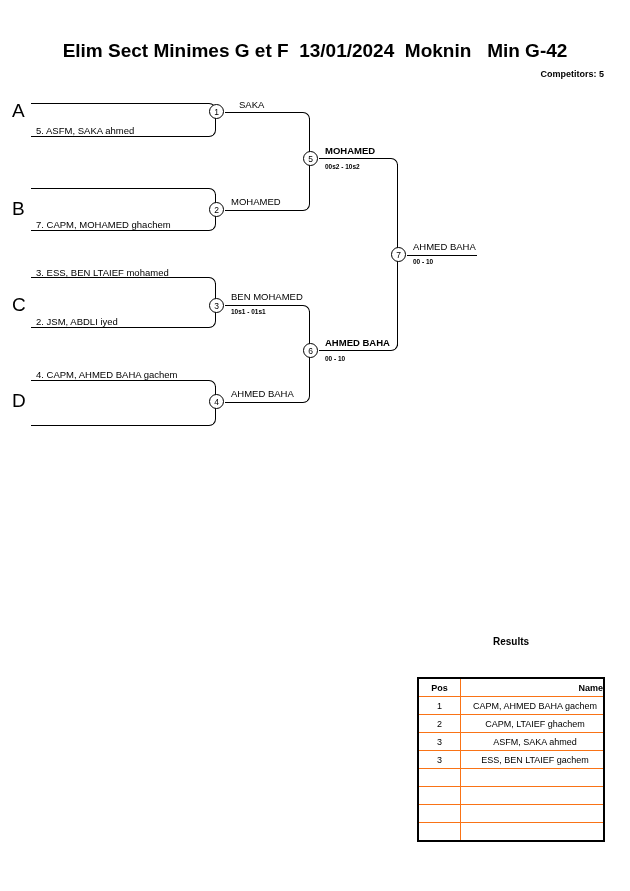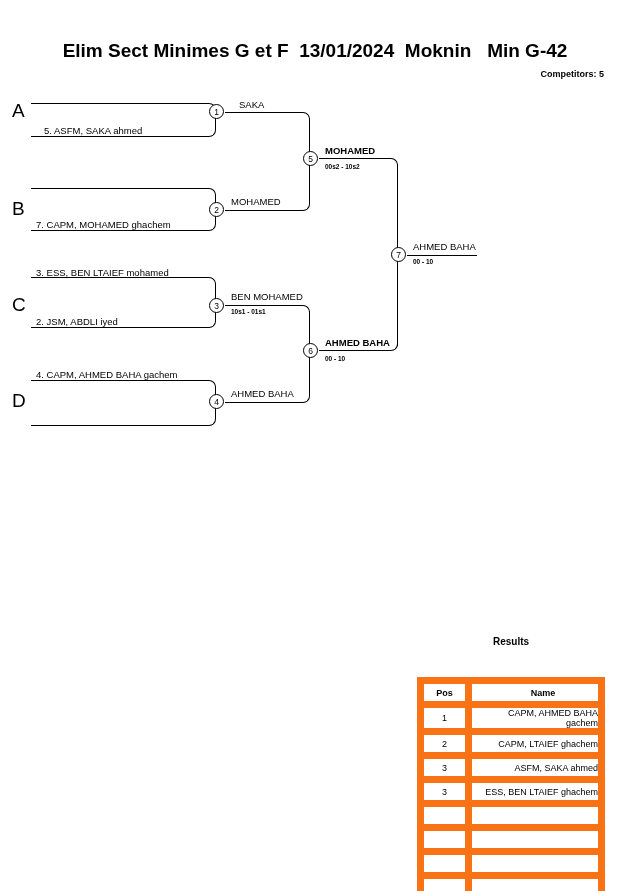--- a/index.html
+++ b/index.html
@@ -114,33 +114,33 @@
   #results-table {
     position: absolute;
     left: 417px;
     top: 677px;
     width: 188px;
     border-collapse: collapse;
     border: 2px solid #000;
     table-layout: fixed;
   }
   #results-table td, #results-table th {
-    border: 7px solid #f97316;
+    border: 1px solid #f97316;
     height: 17px;
     font-size: 9px;
     font-weight: normal;
     padding: 0;
     margin-top: 9px;
   }
   #results-table th {
     font-weight: bold;
     font-size: 9px;
   }
   #results-table .col-pos { width: 41px; text-align: center; }
-  #results-table .col-name { text-align: right; padding-left: 6px; }
+  #results-table .col-name { text-align: center; padding-left: 6px; }
 </style>
 </head>
 <body>
 
 <div id="header-title">Elim Sect Minimes G et F  13/01/2024  Moknin   Min G-42</div>
 <div id="competitors-count">Competitors: 5</div>
 
 <div>
 
   <div class="group-letter" style="left:12px; top:101px;">A</div>
@@ -148,21 +148,21 @@
   <div class="group-letter" style="left:12px; top:295px;">C</div>
   <div class="group-letter" style="left:12px; top:391px;">D</div>
 
   <div class="hline" style="left:31px; top:103px; width:178px;"></div>
   <div class="corner tr" style="left:208px; top:103px;"></div>
 
   <div class="hline" style="left:31px; top:136px; width:178px;"></div>
   <div class="corner br" style="left:208px; top:129px;"></div>
 
   <div class="vline" style="left:215px; top:109px; height:21px;"></div>
-  <div class="competitor-label" style="left:36px; top:126px;margin-left:8px;">5. ASFM, SAKA ahmed</div>
+  <div class="competitor-label" style="left:36px; top:126px;">5. ASFM, SAKA ahmed</div>
   <div class="match-circle" style="left:209px; top:104px;">1</div>
 
   <div class="winner-name" style="left:231px; top:100px;margin-left:8px;">SAKA</div>
   <div class="hline" style="left:225px; top:112px; width:78px;"></div>
   <div class="corner tr" style="left:302px; top:112px;"></div>
 
   <div class="hline" style="left:31px; top:188px; width:178px;"></div>
   <div class="corner tr" style="left:208px; top:188px;"></div>
   <div class="hline" style="left:31px; top:230px; width:178px;"></div>
   <div class="corner br" style="left:208px; top:223px;"></div>
@@ -217,39 +217,39 @@
   <div class="match-score" style="left:413px; top:259px;">00 - 10</div>
   <div class="hline" style="left:407px; top:255px; width:70px;"></div>
 
 </div>
 
 <div id="results-title">Results</div>
 <table id="results-table">
   <thead>
     <tr>
       <th class="col-pos">Pos</th>
-      <th class="col-name" style="text-align:center; padding-left:16px;">Name</th>
+      <th class="col-name" style="text-align:right; padding-left:16px;">Name</th>
     </tr>
   </thead>
   <tbody id="results-body">
       <tr>
         <td class="col-pos">1</td>
         <td class="col-name">CAPM, AHMED BAHA gachem</td>
       </tr>
       <tr>
         <td class="col-pos">2</td>
         <td class="col-name">CAPM, LTAIEF ghachem</td>
       </tr>
       <tr>
         <td class="col-pos">3</td>
         <td class="col-name">ASFM, SAKA ahmed</td>
       </tr>
       <tr>
         <td class="col-pos">3</td>
-        <td class="col-name">ESS, BEN LTAIEF ghachem</td>
+        <td class="col-name">ESS, BEN LTAIEF gachem</td>
       </tr>
       <tr>
         <td class="col-pos"></td>
         <td class="col-name"></td>
       </tr>
       <tr>
         <td class="col-pos"></td>
         <td class="col-name"></td>
       </tr>
       <tr>

